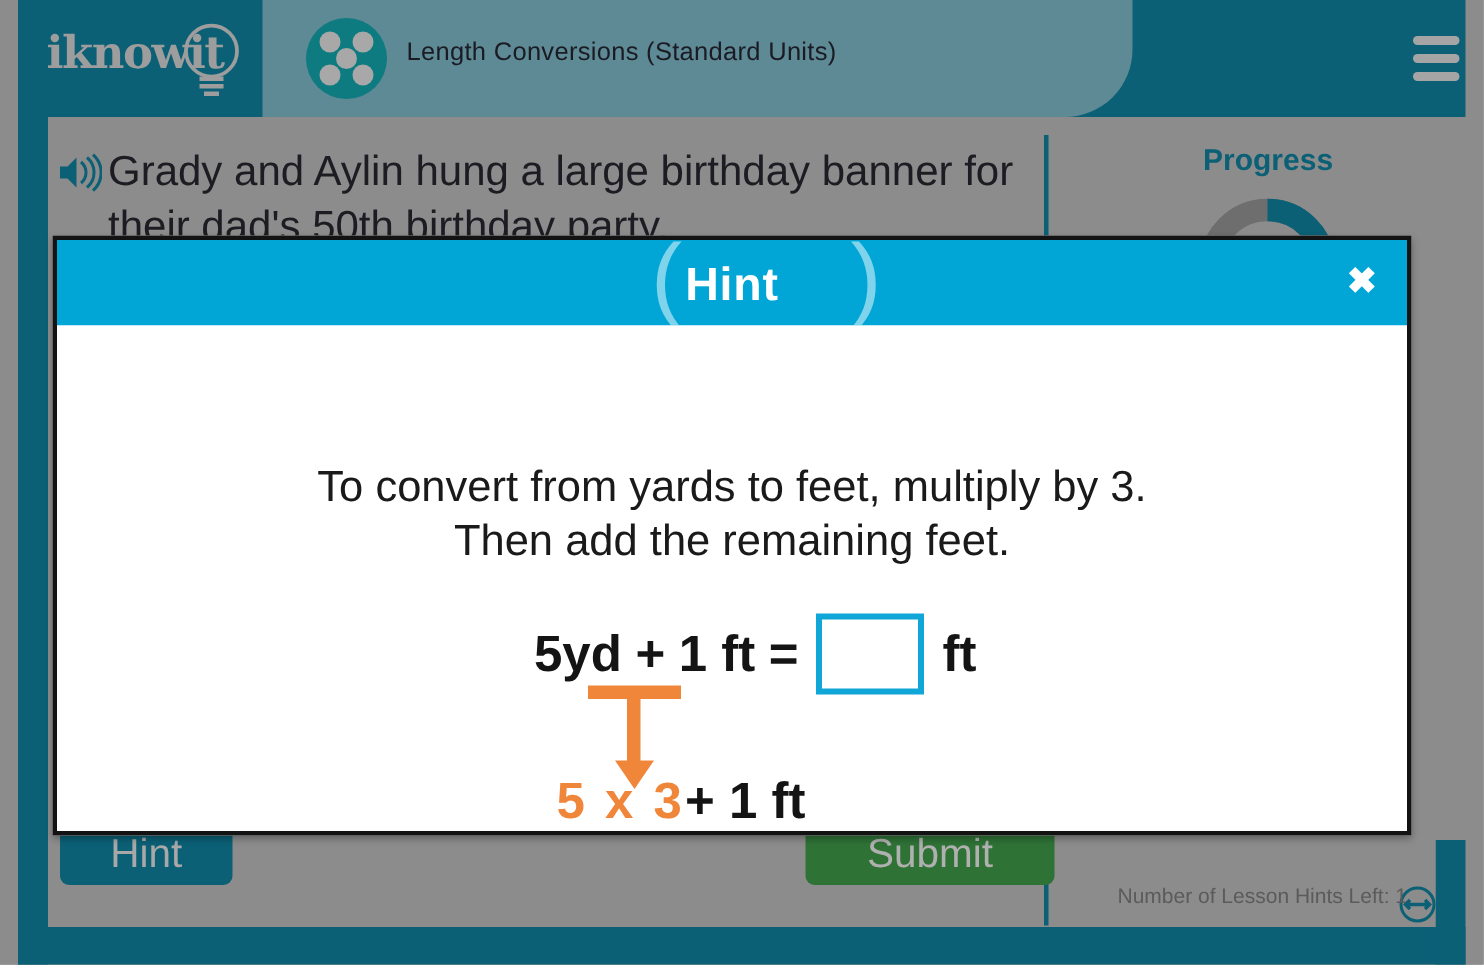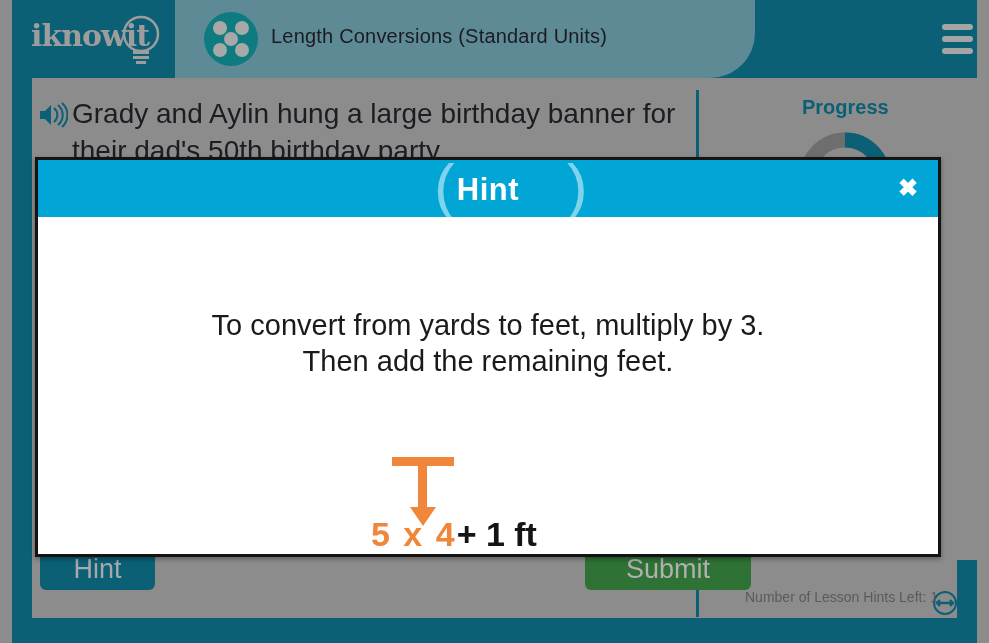--- a/index.html
+++ b/index.html
@@ -94,21 +94,21 @@
   }
   .dot.tl { left: 9px;  top: 9px; }
   .dot.tr { left: 31px; top: 9px; }
   .dot.c  { left: 20px; top: 20px; }
   .dot.bl { left: 9px;  top: 31px; }
   .dot.br { left: 31px; top: 31px; }
 
   .lesson-title {
     position: absolute;
     left: 259px; top: 25px;
-    font-size: 20px;
+    font-size: 17px;
     color: #1b1b24;
     font-family: "Liberation Sans", sans-serif;
     letter-spacing: .2px;
     white-space: nowrap;
   }
 
   .assign-btn {
     position: absolute;
     left: 802px; top: 25px;
     width: 108px; height: 29px;
@@ -196,21 +196,20 @@
     position: absolute;
     left: 537px; top: 548px;
     width: 166px; height: 42px;
     background: #2f7236;
     border-radius: 6px;
     color: #b0b0b0;
     font-size: 27px;
     text-align: center;
     line-height: 42px;
     font-family: "Liberation Sans", sans-serif;
-    margin-left: 48px;
   }
 
   .resize-icon {
     position: absolute;
     left: 932px; top: 590px;
     width: 26px; height: 26px;
   }
 
   
   .modal {
@@ -416,28 +415,39 @@
       <span class="paren right">)</span>
       <div class="modal-title">Hint</div>
       <div class="modal-close">✖</div>
     </div>
 
     <div class="modal-body">
 
       <div class="hint-line l1">To convert from yards to feet, multiply by 3.</div>
       <div class="hint-line" style="top:126px">Then add the remaining feet.</div>
 
+      <div class="equation">
+        <span class="eq-yd">5yd</span>
+        <span class="eq-sp"></span>
+        <span>+</span>
+        <span class="eq-sp"></span>
+        <span>1 ft</span>
+        <span class="eq-sp"></span>
+        <span>=</span>
+        <span class="answer-box" placeholder=""></span>
+        <span>ft</span>
+      </div>
 
       <div class="arrow-wrap">
         <span class="arrow-bar"></span>
         <span class="arrow-stem"></span>
         <span class="arrow-head"></span>
       </div>
 
       <div class="expr">
-        <span class="orange">5 x 4</span><span>+ 1 ft</span>
+        <span class="orange">5 x 3</span><span>+ 1 ft</span>
       </div>
 
       <div class="hints-left">Number of Lesson Hints Left: 1</div>
     </div>
   </div>
 
 </div>
 
 </body></html>

